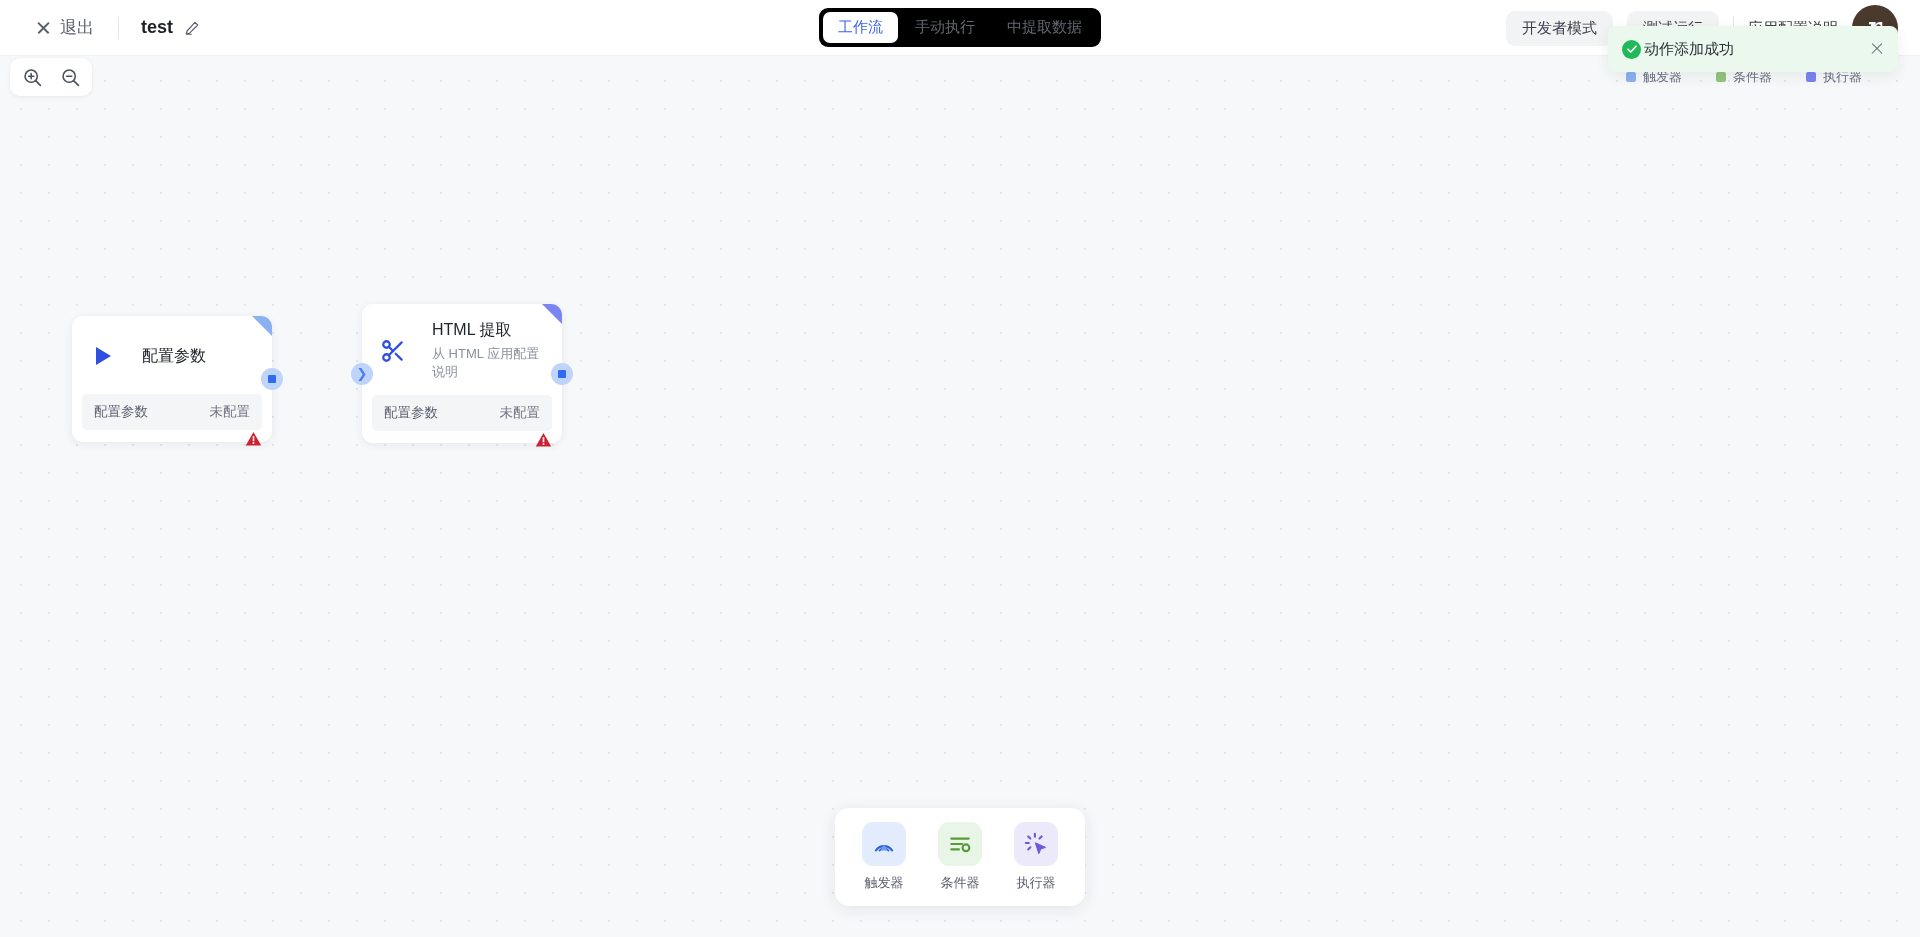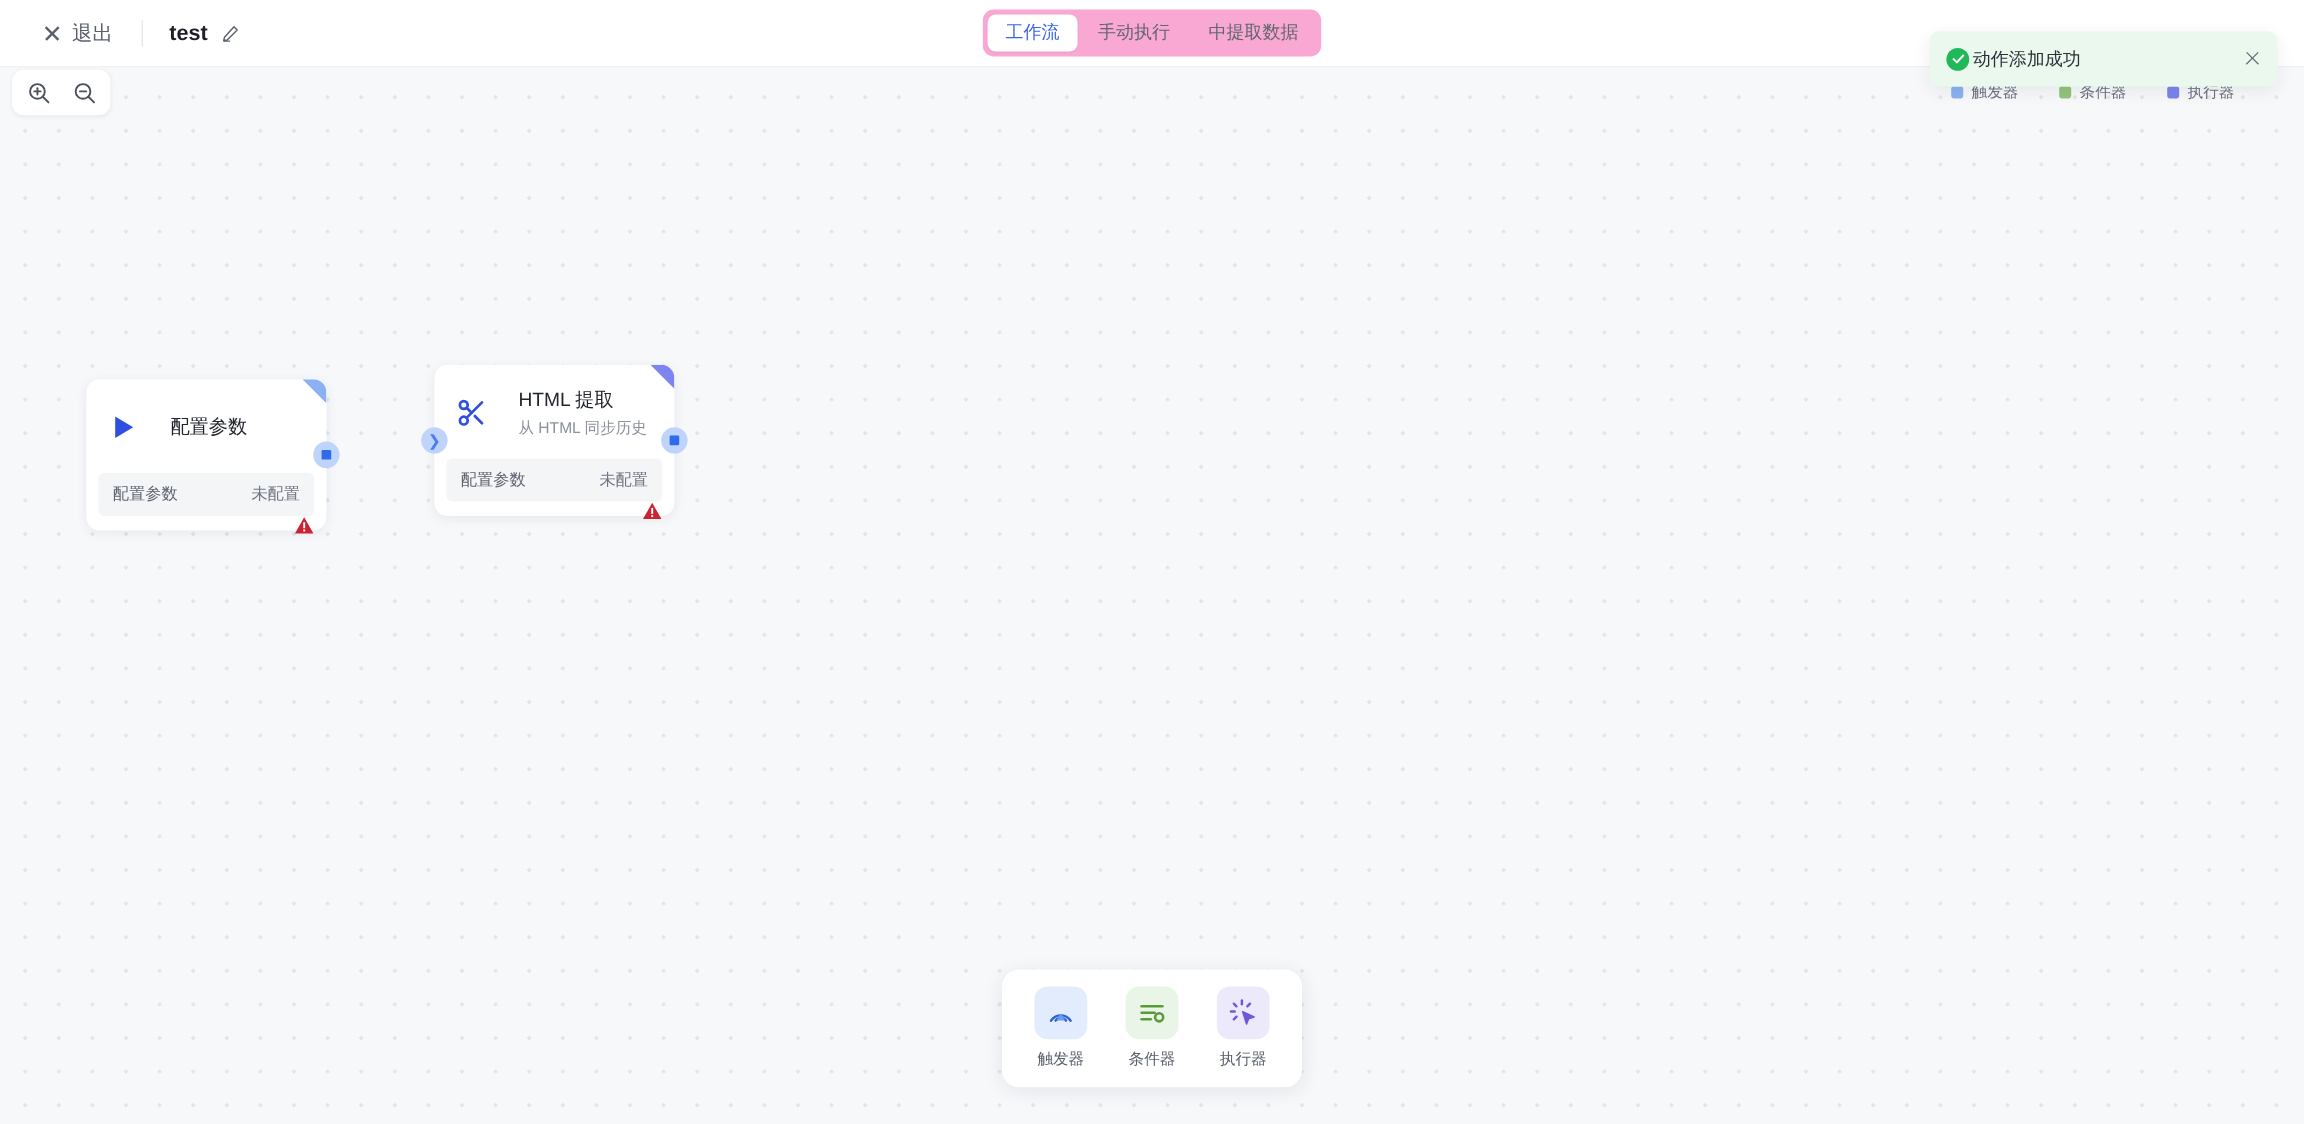--- a/index.html
+++ b/index.html
@@ -54,21 +54,21 @@
     font-size: 18px; color: #1d2026; font-weight: 700;
   }
   .edit-icon {
     margin-left: 11px; cursor: pointer; display: inline-flex;
     vertical-align: -2px;
   }
 
   .tb-center {
     position: absolute; left: 50%; transform: translateX(-50%);
     display: flex; align-items: center;
-    background: #f9a8d4; border-radius: 9px; padding: 4px;
+    background: #000000; border-radius: 9px; padding: 4px;
     gap: 2px;
   }
   .tb-tab {
     font-size: 15px; color: #62676f; padding: 6px 15px;
     border-radius: 7px; cursor: pointer; white-space: nowrap;
   }
   .tb-tab.active {
     background: #ffffff; color: #3a67e8; font-weight: 500;
     box-shadow: 0 1px 2px rgba(0,0,0,.05);
   }
@@ -283,21 +283,21 @@
           <svg width="26" height="26" viewBox="0 0 24 24" fill="none" stroke="#2f4fe0" stroke-width="2.1" stroke-linecap="round" stroke-linejoin="round">
             <circle cx="6" cy="6" r="3"></circle>
             <circle cx="6" cy="18" r="3"></circle>
             <line x1="20" y1="4" x2="8.12" y2="15.88"></line>
             <line x1="14.47" y1="14.48" x2="20" y2="20"></line>
             <line x1="8.12" y1="8.12" x2="12" y2="12"></line>
           </svg>
         </span>
         <span class="node-texts">
           <span class="node-title">HTML 提取</span>
-          <span class="node-sub">从 HTML 同步历史</span>
+          <span class="node-sub">从 HTML 应用配置说明</span>
         </span>
       </div>
       <div class="node-params">
         <span class="param-key">配置参数</span>
         <span class="param-val">未配置</span>
       </div>
     </div>
     <div class="handle in-left">
       <span class="handle-chevron">❯</span>
     </div>
@@ -399,20 +399,30 @@
       </svg>
     </span>
   </div>
 
   <div class="tb-center">
     <span class="tb-tab active">工作流</span>
     <span class="tb-tab">手动执行</span>
     <span class="tb-tab">中提取数据</span>
   </div>
 
+  <div class="tb-right">
+    <span class="pill-btn">开发者模式</span>
+    <span class="pill-btn">测试运行</span>
+    <span class="vbar"></span>
+    <span class="link-btn">应用配置说明</span>
+    <span class="avatar">
+      <span class="avatar-glyph">r</span>
+      <span class="avatar-bar"></span>
+    </span>
+  </div>
 </div>
 
 <div id="toast">
   <span class="toast-check">
     <svg width="12" height="12" viewBox="0 0 24 24" fill="none" stroke="#ffffff" stroke-width="3.4" stroke-linecap="round" stroke-linejoin="round">
       <polyline points="4,12.5 9.5,18 20,6.5"></polyline>
     </svg>
   </span>
   <span class="toast-msg">动作添加成功</span>
   <span class="toast-close"></span>

